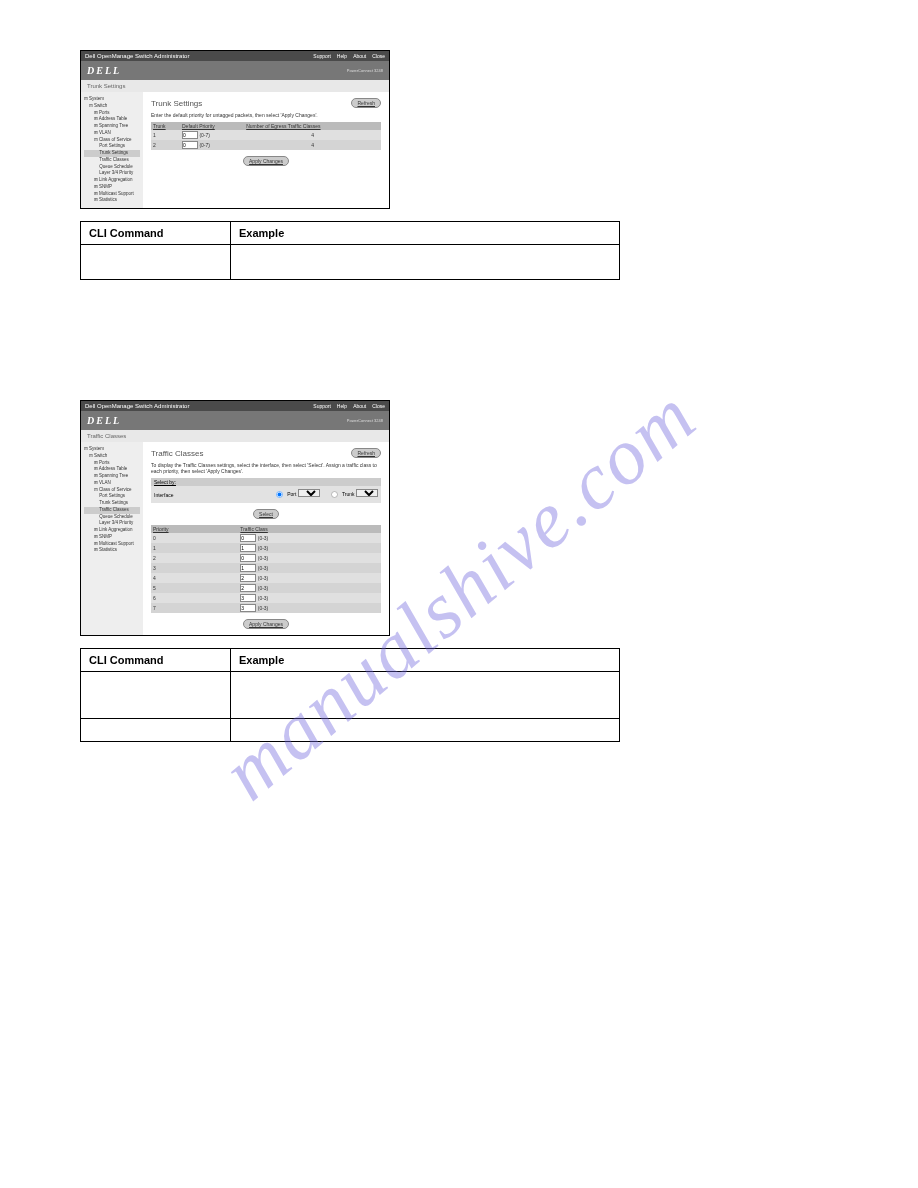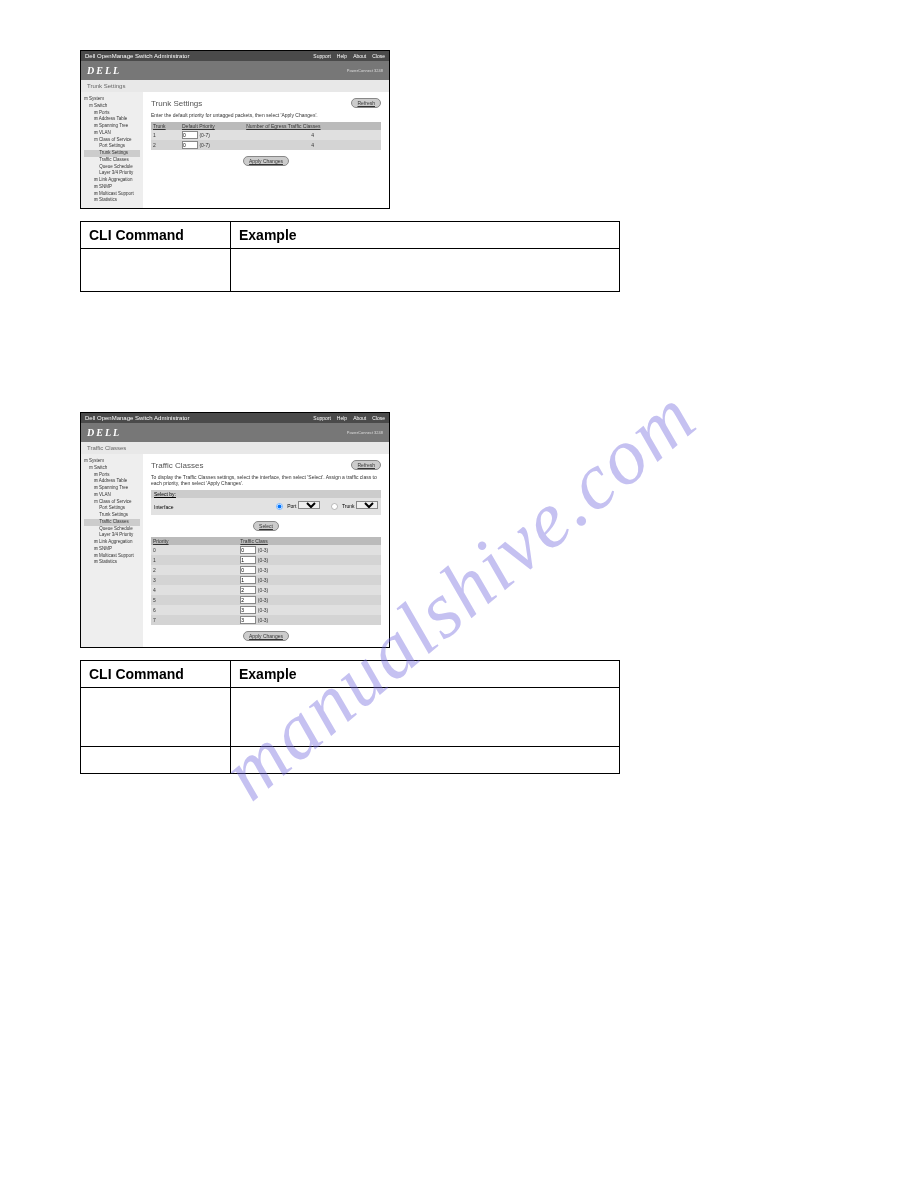--- a/index.html
+++ b/index.html
@@ -33,21 +33,21 @@
   .ui-table td { background: #e0e0e0; padding: 1px 2px; color: #333; }
   .ui-table tr.alt td { background: #d4d4d4; }
   .ui-input { width: 16px; font-size: 5px; border: 1px solid #888; height: 8px; }
   .ui-select { font-size: 5px; border: 1px solid #888; height: 8px; width: 22px; }
   .ui-apply-row { text-align: center; margin-top: 6px; }
   .ui-radio { transform: scale(0.5); vertical-align: middle; }
   .ui-selectby { background: #ccc; font-size: 5px; padding: 1px 3px; text-decoration: underline; }
   .ui-selrow { background: #e2e2e2; padding: 2px 3px; display: flex; align-items: center; gap: 8px; font-size: 5px; }
 
   
-  .doc-table { width: 540px; border-collapse: collapse; font-size: 14px; margin-top: 10px; }
+  .doc-table { width: 540px; border-collapse: collapse; font-size: 11px; margin-top: 10px; }
   .doc-table td, .doc-table th { border: 1px solid #000; padding: 5px 8px; vertical-align: top; }
   .doc-table th { background: #fff; font-weight: bold; text-align: left; }
   .two-col .c1 { width: 150px; }
 
   .section-gap { height: 30px; }
 </style>
 </head>
 <body>
 
 <div class="watermark">manualshive.com</div>

